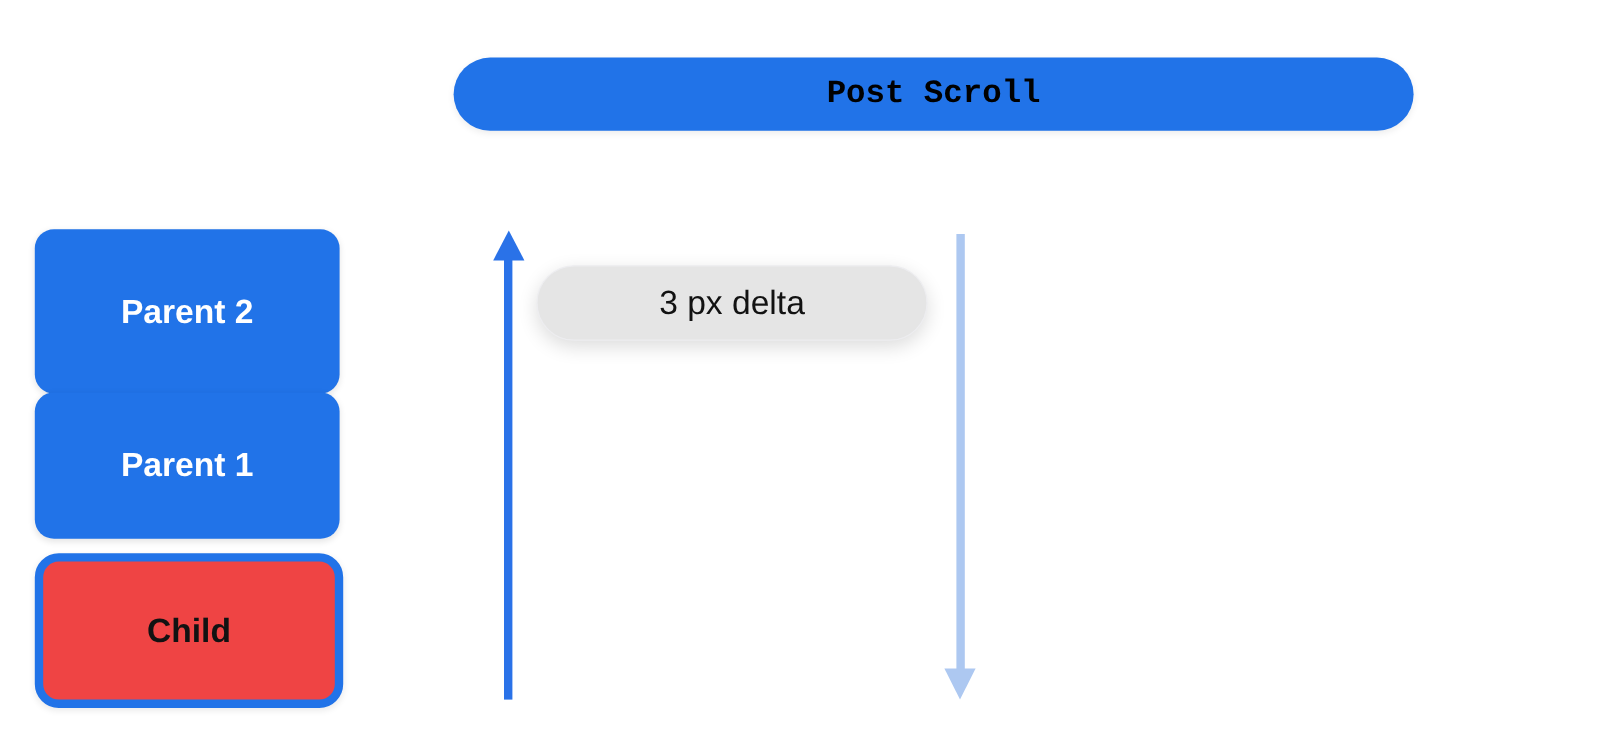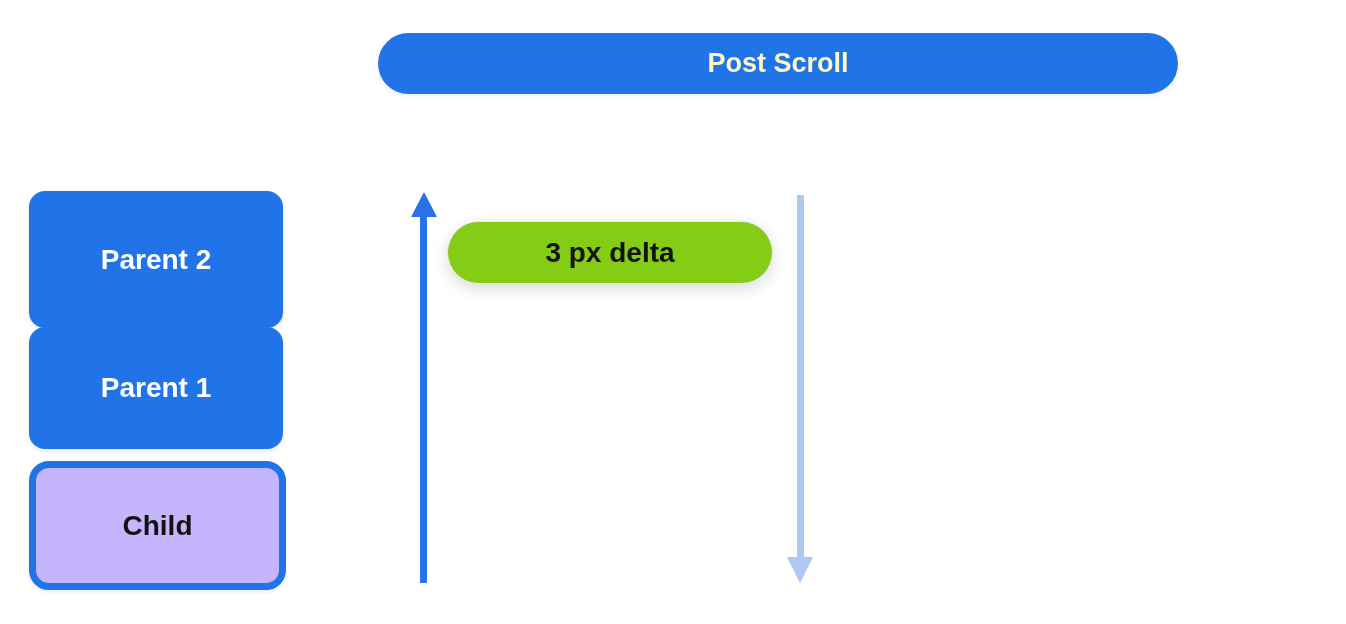--- a/index.html
+++ b/index.html
@@ -18,38 +18,39 @@
   
   .pill {
     position: absolute;
     display: flex;
     align-items: center;
     justify-content: center;
     box-sizing: border-box;
     white-space: nowrap;
   }
   .pill-header {
-    left: 378px; top: 33px;
+    left: 378px; top: 48px;
     width: 800px; height: 61px;
     background: #2173e8;
     border-radius: 31px;
-    color: #fef9c3;
+    color: #000000;
     font-size: 27px;
     font-weight: 700;
     box-shadow: 0 2px 6px rgba(0,0,0,0.08);
+    font-family: Liberation Mono, monospace;
   }
   .pill-delta {
     left: 447px; top: 221px;
     width: 326px; height: 63px;
-    background: #84cc16;
+    background: #e5e5e5;
     border: 1px solid #ededf0;
     border-radius: 32px;
     color: #121212;
     font-size: 28px;
-    font-weight: 700;
+    font-weight: 400;
     box-shadow: 0 5px 16px rgba(0,0,0,0.14);
   }
   .pill-dispatch {
     left: 445px; top: 496px;
     width: 330px; height: 62px;
     background: #2173e8;
     border-radius: 31px;
     color: #ffffff;
     font-size: 28px;
     font-weight: 700;
@@ -68,21 +69,21 @@
     color: #ffffff;
     font-weight: 700;
     border-radius: 16px;
     box-shadow: 0 2px 5px rgba(0,0,0,0.10);
   }
   .box-parent2 { left: 29px; top: 191px; width: 254px; height: 137px; }
   .box-parent1 { left: 29px; top: 327px; width: 254px; height: 122px; }
   .box-outlined {
     left: 29px; top: 461px;
     width: 257px; height: 129px;
-    background: #c4b5fd;
+    background: #ef4444;
     border: 7px solid #2173e8;
     border-radius: 20px;
     color: #121212;
     font-weight: 600;
     box-shadow: 0 2px 5px rgba(0,0,0,0.08);
   }
   
   .arrow-line {
     position: absolute;
     width: 7px;

